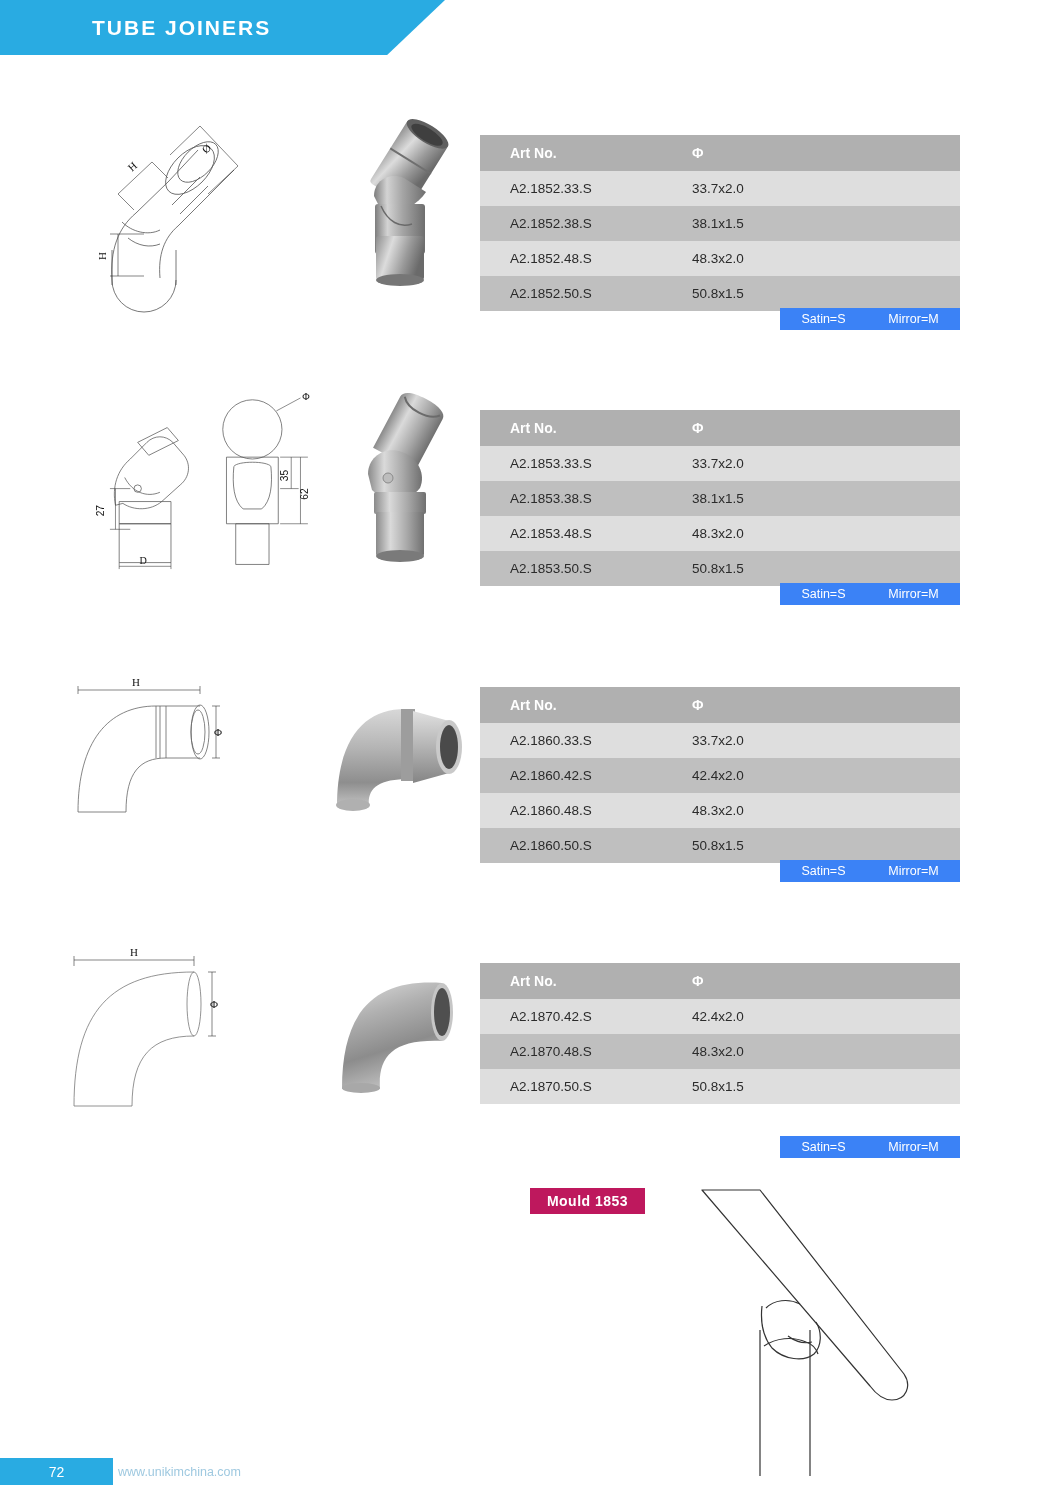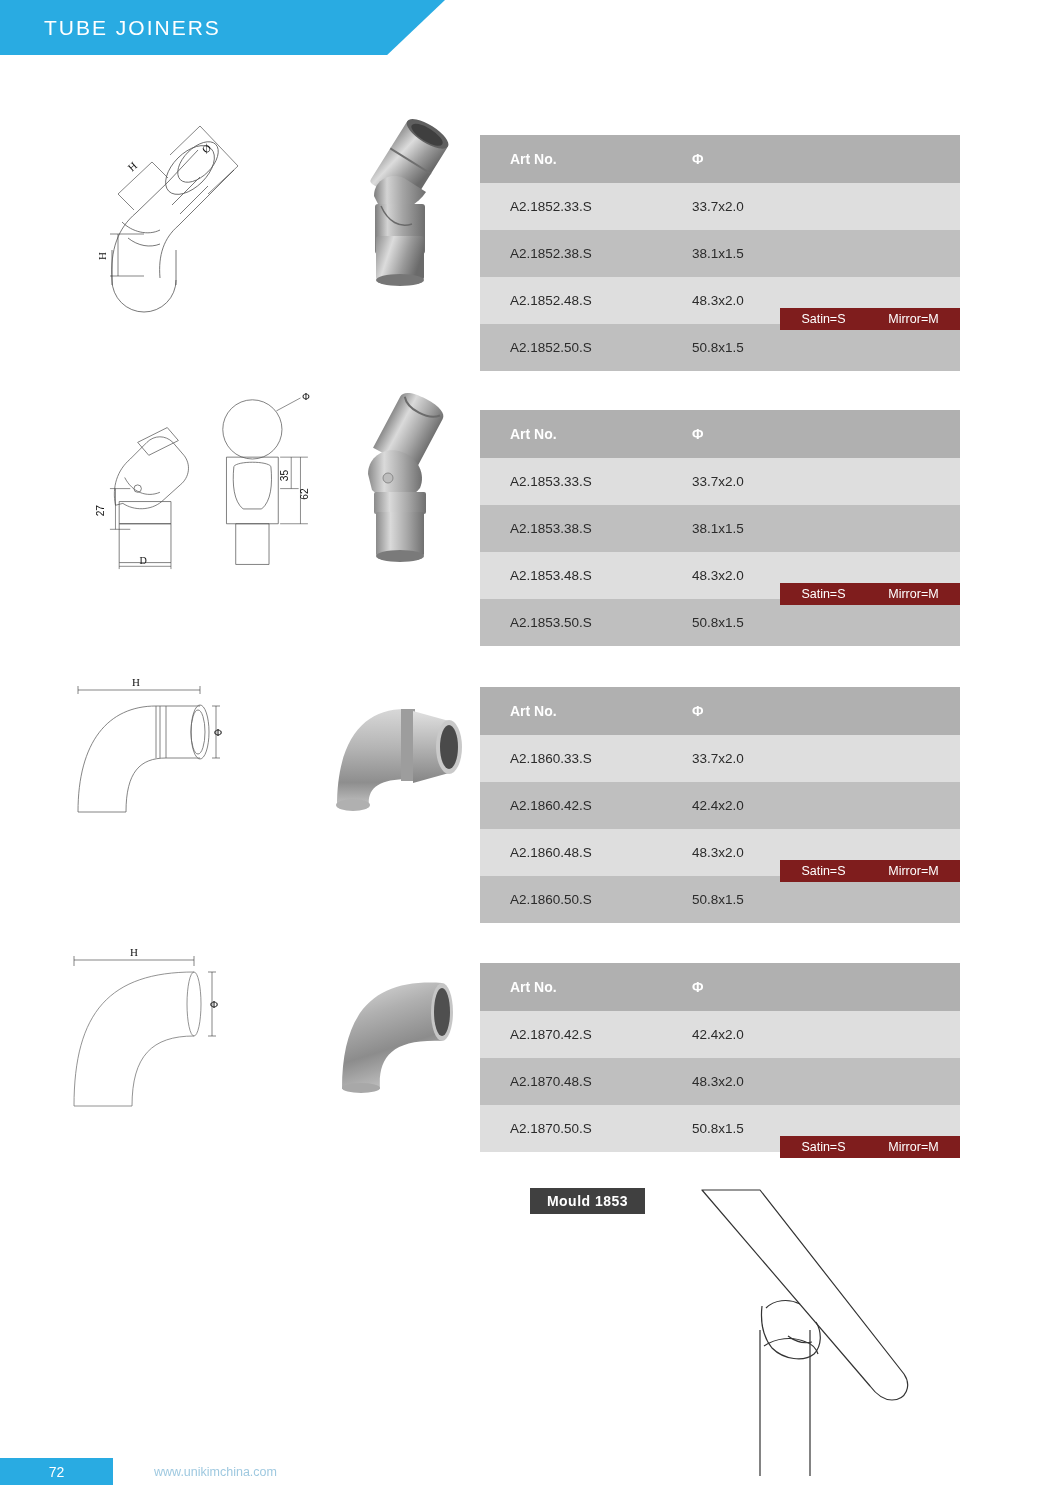--- a/index.html
+++ b/index.html
@@ -17,22 +17,22 @@
     position: absolute; left: 0; top: 0;
     width: 445px; height: 55px;
     background: #29abe2;
     clip-path: polygon(0 0, 100% 0, 87% 100%, 0 100%);
     display: flex; align-items: center;
   }
   .banner-title {
     color: #ffffff;
     font-size: 21px;
     letter-spacing: 2.0px;
-    padding-left: 44px;
-    font-weight: 400;
+    padding-left: 92px;
+    font-weight: 700;
     white-space: nowrap;
   }
 
   
   .block { position: absolute; left: 0; width: 1060px; }
   .b1 { top: 110px; }
   .b2 { top: 385px; }
   .b3 { top: 662px; }
   .b4 { top: 938px; }
 
@@ -53,70 +53,70 @@
   .spec-table {
     position: absolute; left: 480px; top: 25px;
     width: 480px;
     border-collapse: collapse;
   }
   .spec-table th, .spec-table td {
     text-align: left;
     font-size: 13.5px;
     color: #2b2b2b;
     height: 25.5px;
-    padding: 16px;
+    padding: 10px;
     font-weight: 400;
   }
   .spec-table thead tr { background: #b0b0b0; }
   .spec-table thead th {
     color: #ffffff;
     font-weight: bold;
     font-size: 14px;
     height: 27px;
   }
   .spec-table tbody tr:nth-child(odd)  { background: #dedede; }
   .spec-table tbody tr:nth-child(even) { background: #bfbfbf; }
   .col-art { width: 200px; padding-left: 30px !important; }
   .col-dia { width: 280px; padding-left: 12px !important; }
 
   .finish-bar {
     position: absolute; right: 100px;
     width: 180px; height: 22px;
-    background: #7f1d1d;
+    background: #3b82f6;
     display: flex; align-items: center; justify-content: space-around;
     color: #ffffff; font-size: 12.5px;
   }
   .fb1 { top: 198px; }
 
   
   .mould-tag {
     position: absolute; left: 530px; top: 1188px;
     width: 115px; height: 26px;
-    background: #404040;
+    background: #be185d;
     display: flex; align-items: center; justify-content: center;
     color: #ffffff; font-weight: bold; font-size: 14px;
     letter-spacing: 0.5px;
   }
   .mould-drawing {
     position: absolute; left: 680px; top: 1178px;
     width: 260px; height: 300px;
   }
   .mould-drawing svg { width: 100%; height: 100%; overflow: visible; }
 
   
   .footer-bar {
     position: absolute; left: 0; bottom: 14px;
     width: 113px; height: 27px;
     background: #29abe2;
     display: flex; align-items: center; justify-content: center;
   }
   .footer-page { color: #ffffff; font-size: 14px; }
   .footer-url {
     position: absolute; left: 118px; bottom: 20px;
-    color: #9fc9e0; font-size: 12.5px; margin-left: 36px;
+    color: #9fc9e0; font-size: 12.5px;
   }
 
   .dim-label {
     font-family: "Liberation Serif", serif;
     font-size: 11px; fill: #111;
   }
   .dim-num {
     font-family: "Liberation Sans", sans-serif;
     font-size: 11px; fill: #111;
   }

